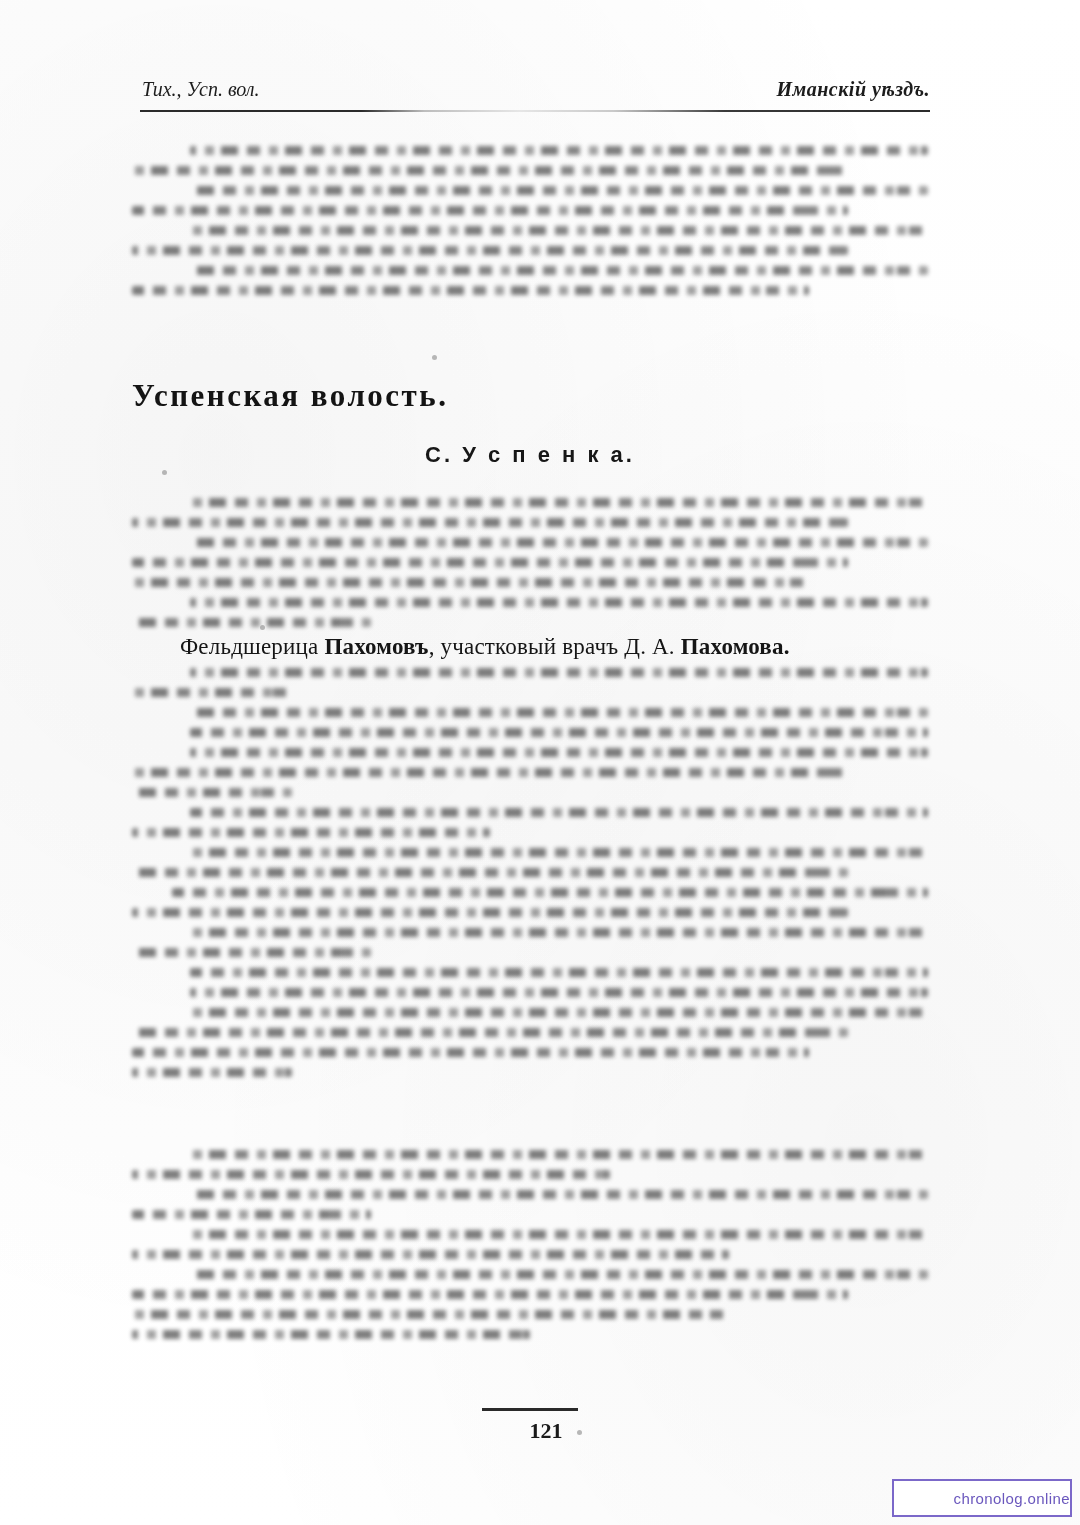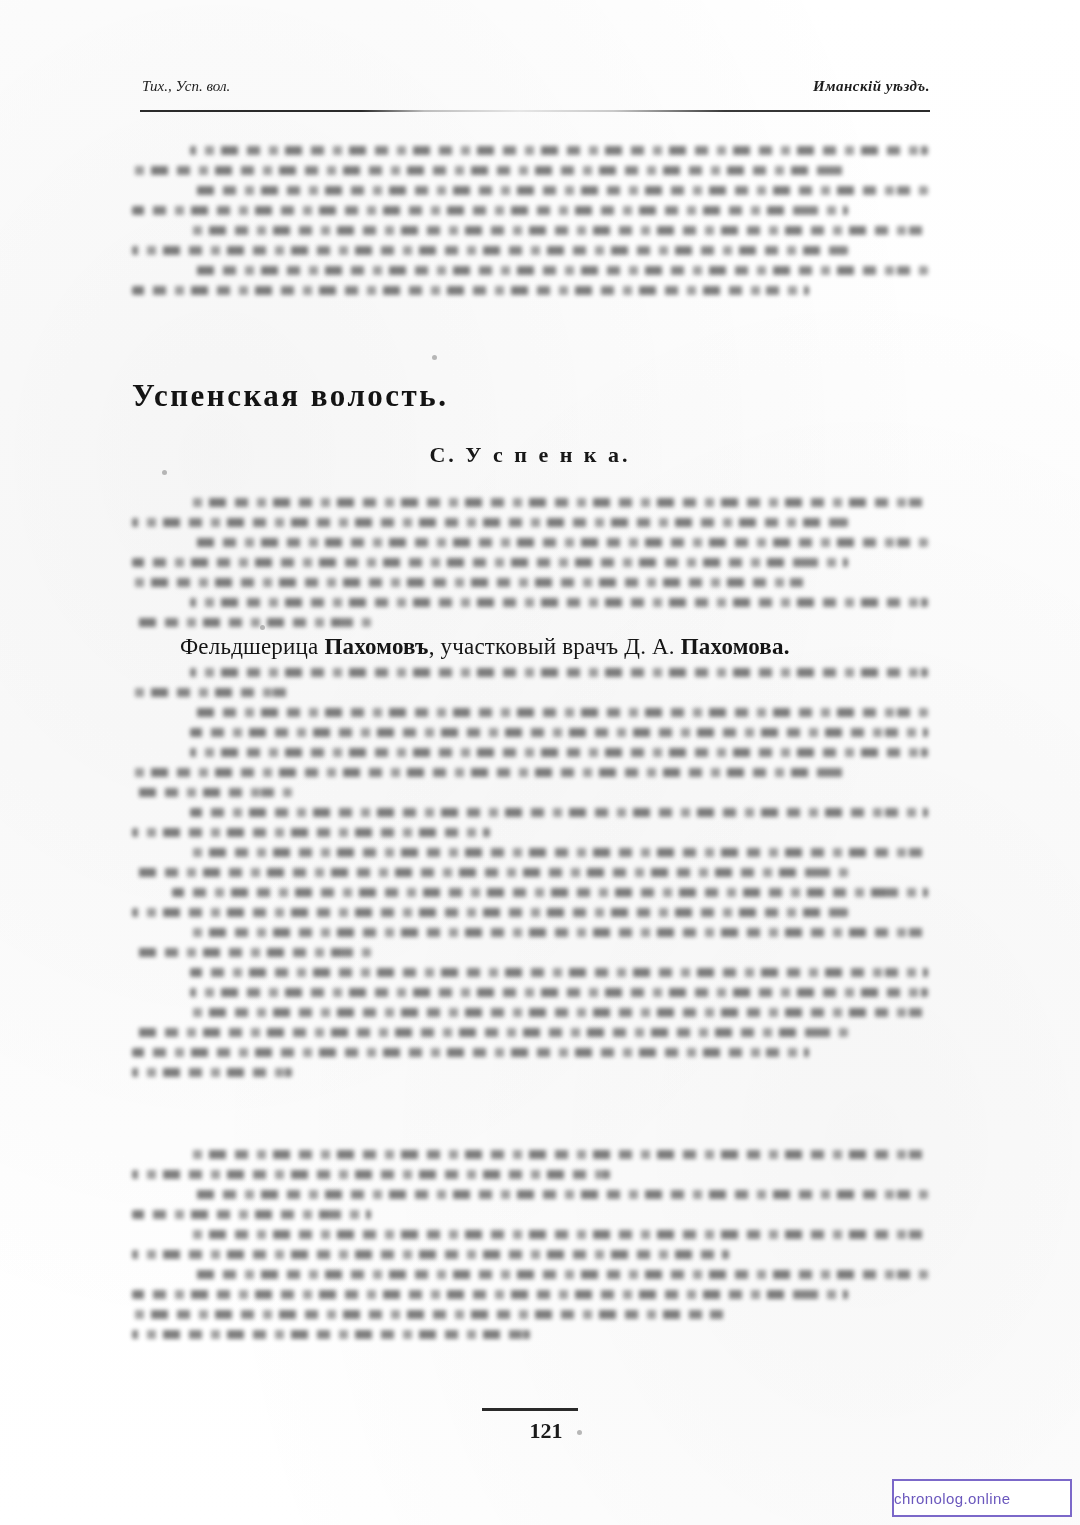--- a/index.html
+++ b/index.html
@@ -42,21 +42,21 @@
     top: 78px;
     left: 8px;
     width: 790px;
     height: 34px;
   }
   .runhead .left, .runhead .right {
     position: absolute;
     top: 0;
     font-family: "Liberation Serif", serif;
     font-style: italic;
-    font-size: 15px;
+    font-size: 20px;
     color: #1c1c1c;
     white-space: nowrap;
   }
   .runhead .left { left: 2px; }
   .runhead .right { right: 0px; font-weight: bold; letter-spacing: 0.5px; }
   .runhead .rule {
     position: absolute;
     left: 0;
     top: 32px;
     width: 790px;
@@ -116,21 +116,21 @@
   }
   .sub-title {
     position: absolute;
     left: 0;
     width: 796px;
     text-align: center;
     font-size: 22px;
     font-weight: bold;
     letter-spacing: 3px;
     color: #171717;
-    font-family: Liberation Serif, serif;
+    font-family: Liberation Sans, sans-serif;
   }
   .sharp-line {
     position: absolute;
     left: 48px;
     width: 748px;
     font-size: 23px;
     color: #151515;
     font-family: "Liberation Serif", serif;
     white-space: nowrap;
     letter-spacing: 0.2px;
@@ -167,21 +167,21 @@
   .watermark {
     position: absolute;
     right: 8px;
     bottom: 8px;
     width: 176px;
     height: 34px;
     border: 2px solid #7b68c9;
     background: #ffffff;
     display: flex;
     align-items: center;
-    justify-content: flex-start;
+    justify-content: flex-end;
   }
   .watermark span {
     font-family: "Liberation Sans", sans-serif;
     font-size: 15px;
     color: #6a57bd;
     letter-spacing: 0.4px;
   }
 </style>
 </head>
 <body>

